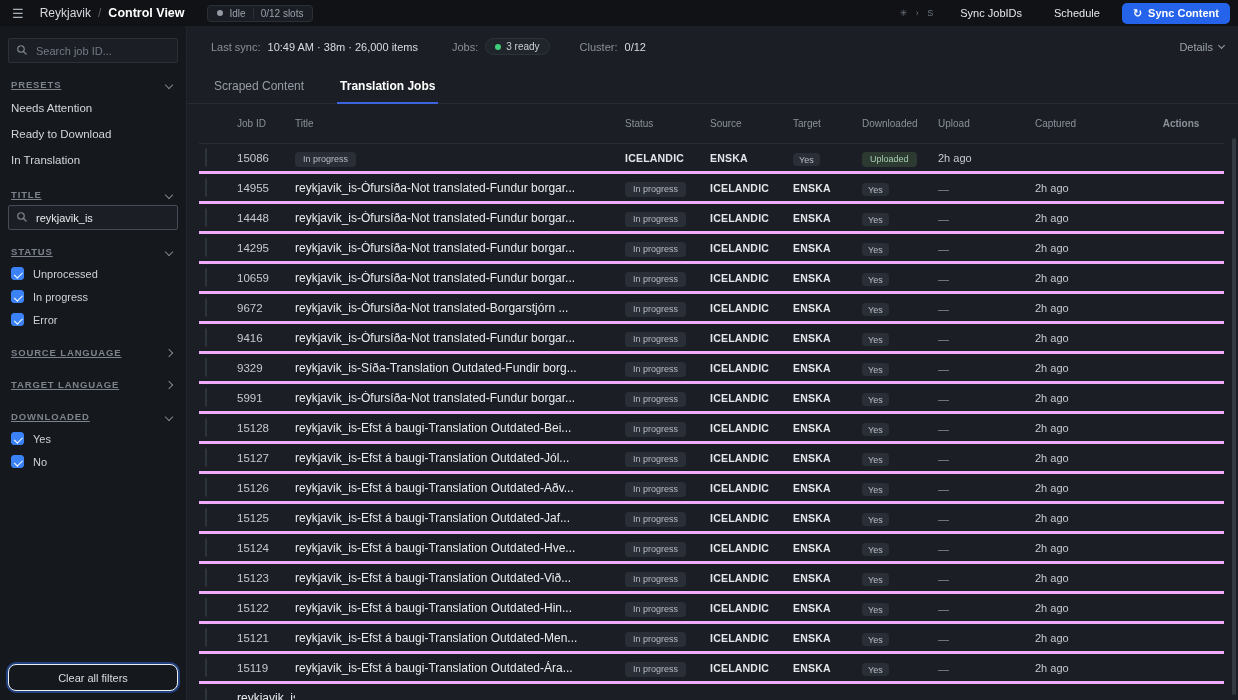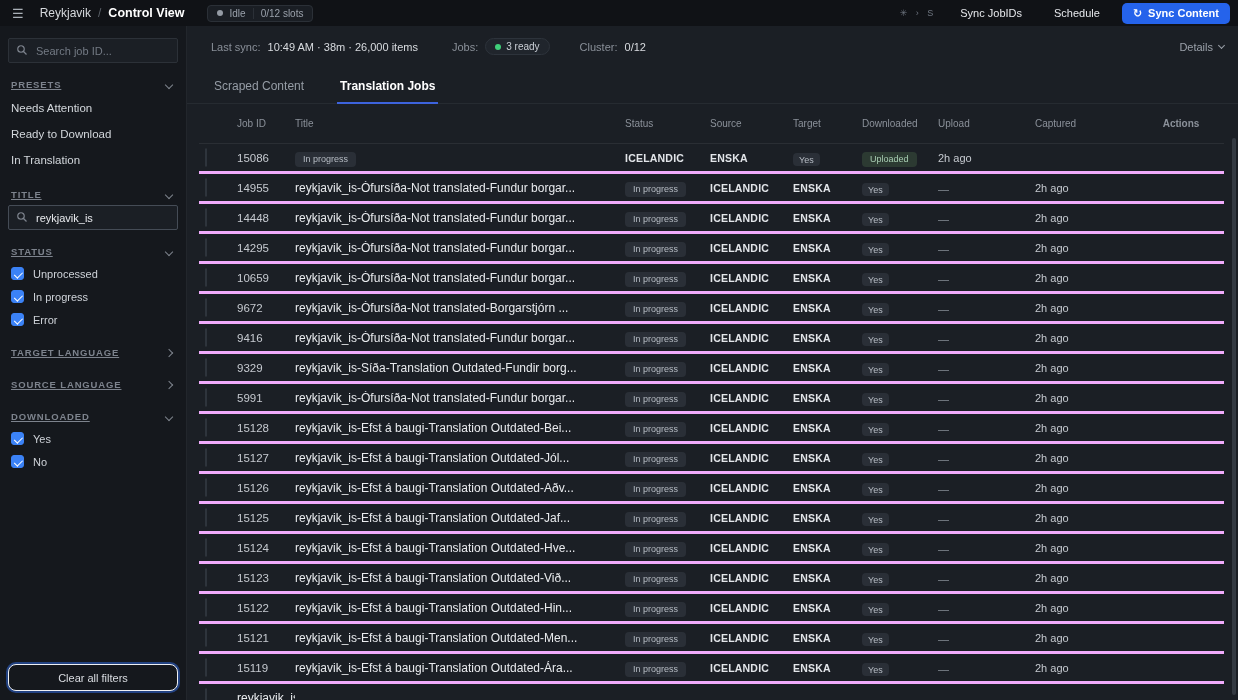--- a/index.html
+++ b/index.html
@@ -206,26 +206,26 @@
         <span class="cb checked"></span>
         <span class="opt-label">In progress</span>
       </div>
       <div class="filter-option">
         <span class="cb checked"></span>
         <span class="opt-label">Error</span>
       </div>
     </div>
 
   <div class="section-head">
+    <span class="section-label">SOURCE LANGUAGE</span>
+    <span class="chev right"></span>
+  </div>
+
+  <div class="section-head">
     <span class="section-label">TARGET LANGUAGE</span>
-    <span class="chev right"></span>
-  </div>
-
-  <div class="section-head">
-    <span class="section-label">SOURCE LANGUAGE</span>
     <span class="chev right"></span>
   </div>
 
   <div class="section-head">
     <span class="section-label">DOWNLOADED</span>
     <span class="chev down"></span>
   </div>
   <div id="downloaded-options">
       <div class="filter-option">
         <span class="cb checked"></span>

